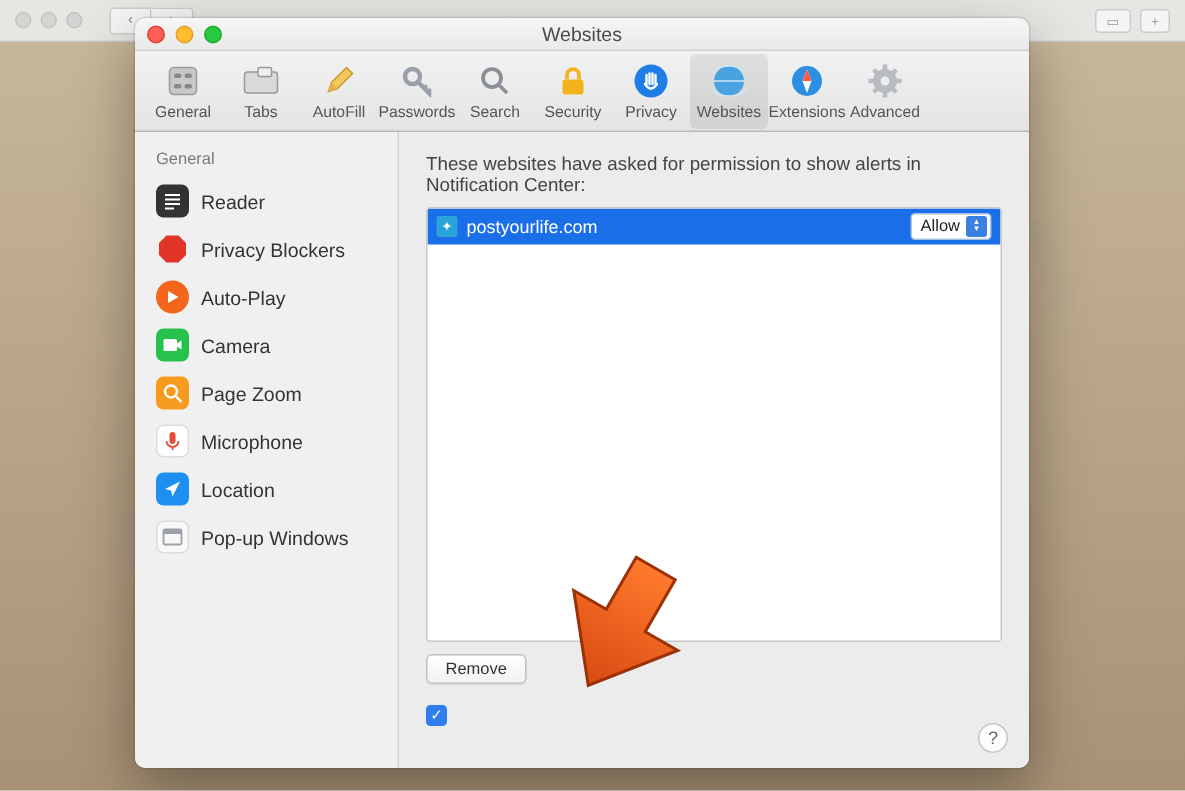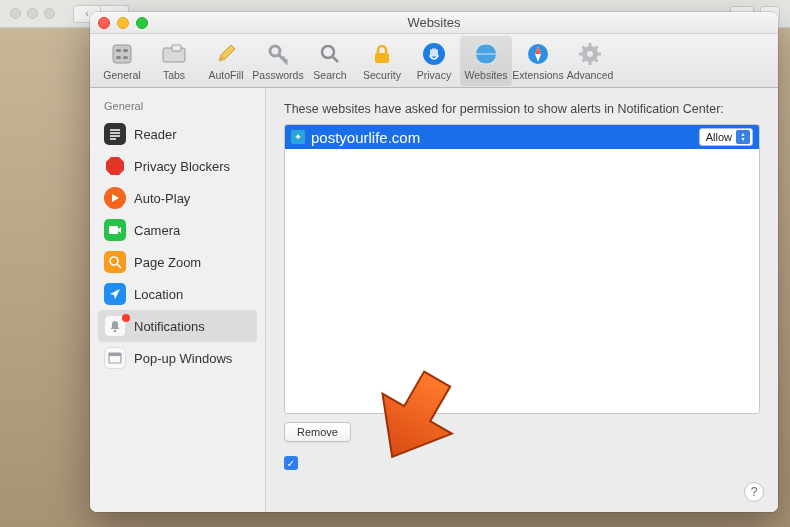--- a/index.html
+++ b/index.html
@@ -9,21 +9,21 @@
 .outer-chrome { position: absolute; top: 0; left: 0; right: 0; height: 28px; background: #e8e6e3; border-bottom: 1px solid #ccc; display: flex; align-items: center; gap: 6px; padding: 0 10px; }
 .outer-chrome .dot { width: 11px; height: 11px; border-radius: 50%; background: #d6d4d2; border: 1px solid #c5c3c0; }
 .outer-chrome .nav { display: flex; gap: 0; margin-left: 12px; }
 .outer-chrome .navbtn { width: 28px; height: 18px; border: 1px solid #ccc; background: #f5f5f5; font-size: 10px; color: #888; display: flex; align-items: center; justify-content: center; }
 .outer-chrome .navbtn:first-child { border-radius: 3px 0 0 3px; }
 .outer-chrome .navbtn:last-child { border-radius: 0 3px 3px 0; border-left: none; }
 .outer-chrome .spacer { flex: 1; }
 .outer-chrome .winbtn { width: 24px; height: 16px; border: 1px solid #ccc; border-radius: 3px; background: #f5f5f5; font-size: 9px; color: #999; display: flex; align-items: center; justify-content: center; }
 
 
-.prefs-window { position: absolute; top: 12px; left: 90px; width: 688px; height: 500px; background: #ececec; border-radius: 7px; box-shadow: 0 15px 40px rgba(0,0,0,0.35), 0 0 0 1px rgba(0,0,0,0.1); overflow: hidden; }
+.prefs-window { position: absolute; top: 12px; left: 90px; width: 596px; height: 500px; background: #ececec; border-radius: 7px; box-shadow: 0 15px 40px rgba(0,0,0,0.35), 0 0 0 1px rgba(0,0,0,0.1); overflow: hidden; }
 
 
 .titlebar { height: 22px; display: flex; align-items: center; padding: 0 8px; gap: 7px; background: linear-gradient(#f6f6f6, #e9e9e9); border-bottom: 1px solid #d0d0d0; position: relative; }
 .titlebar .tdot { width: 12px; height: 12px; border-radius: 50%; }
 .td-close { background: #ff5f57; border: 0.5px solid #e33e32; }
 .td-min { background: #febc2e; border: 0.5px solid #e0a128; }
 .td-max { background: #28c840; border: 0.5px solid #1dad2b; }
 .titlebar .title { position: absolute; left: 0; right: 0; text-align: center; font-size: 13px; color: #4a4a4a; pointer-events: none; }
 
 
@@ -42,21 +42,21 @@
 .sb-item .badge-dot { position: absolute; left: 24px; top: 4px; width: 8px; height: 8px; border-radius: 50%; background: #ff3b30; }
 .sb-icon { width: 22px; height: 22px; border-radius: 5px; display: flex; align-items: center; justify-content: center; font-size: 13px; color: #fff; flex-shrink: 0; }
 
 
 .main { flex: 1; padding: 14px 18px 12px; background: #ececec; position: relative; }
 .desc { font-size: 12.5px; color: #444; margin-bottom: 8px; }
 .list { width: 100%; height: 290px; background: #fff; border: 1px solid #c8c8c8; border-radius: 3px; overflow: hidden; }
 .row { display: flex; align-items: center; height: 24px; padding: 0 6px; gap: 6px; }
 .row.sel { background: #1a6fe8; color: #fff; }
 .row .favicon { width: 14px; height: 14px; border-radius: 2px; background: #2aa3d9; display: inline-flex; align-items: center; justify-content: center; font-size: 9px; color: #fff; }
-.row .site { flex: 1; font-size: 15px; }
+.row .site { flex: 1; font-size: 12px; }
 .row .allow-select { background: #fff; border: 1px solid #a8c1e6; border-radius: 3px; font-size: 11px; color: #222; height: 18px; display: flex; align-items: center; padding: 0 2px 0 6px; gap: 4px; }
 .row .allow-select .chev { width: 14px; height: 14px; background: #3b7fe0; border-radius: 2px; display: flex; flex-direction: column; align-items: center; justify-content: center; color: #fff; font-size: 6px; line-height: 5px; }
 
 .remove-btn { margin-top: 8px; display: inline-block; background: linear-gradient(#fff,#f2f2f2); border: 1px solid #c2c2c2; border-radius: 4px; padding: 3px 12px; font-size: 11px; color: #333; box-shadow: 0 1px 0 rgba(0,0,0,0.05); }
 
 .checkbox-row { margin-top: 14px; display: flex; align-items: center; gap: 6px; font-size: 12.5px; color: #333; }
 .checkbox-row .cb { width: 14px; height: 14px; border-radius: 3px; background: #2f7def; display: flex; align-items: center; justify-content: center; color: #fff; font-size: 10px; }
 
 .help-btn { position: absolute; right: 14px; bottom: 10px; width: 20px; height: 20px; border-radius: 50%; border: 1px solid #c5c5c5; background: #fdfdfd; color: #666; font-size: 12px; display: flex; align-items: center; justify-content: center; }
 
@@ -234,36 +234,35 @@
       <div class="sb-item">
         <div class="sb-icon" style="background:#f79b1e">
             <svg width="14" height="14">
               <circle cx="6" cy="6" r="4" fill="none" stroke="#fff" stroke-width="1.6"></circle>
               <path d="M9 9 L13 13" stroke="#fff" stroke-width="1.6"></path>
             </svg>
           </div>
         <span>Page Zoom</span>
       </div>
       <div class="sb-item">
+        <div class="sb-icon" style="background:#fff;border:1px solid #ddd">
+            <svg width="14" height="14">
+              <rect x="5" y="1" width="4" height="8" rx="2" fill="#e74c3c"></rect>
+              <path d="M3 7 a4 4 0 0 0 8 0 M7 11 v2" stroke="#e74c3c" stroke-width="1.2" fill="none"></path>
+            </svg>
+          </div>
+        <span>Microphone</span>
+      </div>
+      <div class="sb-item">
         <div class="sb-icon" style="background:#1f8ef1">
             <svg width="14" height="14">
               <path d="M2 7 L12 2 L7 12 L6 8 Z" fill="#fff"></path>
             </svg>
           </div>
         <span>Location</span>
-      </div>
-      <div class="sb-item sel">
-        <div class="sb-icon" style="background:#f8f8f8;border:1px solid #ddd">
-            <svg width="14" height="14">
-              <path d="M7 2 a3 3 0 0 1 3 3 v3 l1.5 2 h-9 L4 8 V5 a3 3 0 0 1 3 -3 Z" fill="#9aa1a8"></path>
-              <circle cx="7" cy="12" r="1.3" fill="#9aa1a8"></circle>
-            </svg>
-          </div>
-        <div class="badge-dot"></div>
-        <span>Notifications</span>
       </div>
       <div class="sb-item">
         <div class="sb-icon" style="background:#f8f8f8;border:1px solid #ddd">
             <svg width="14" height="12">
               <rect x="1" y="1" width="12" height="10" rx="1" fill="none" stroke="#9aa1a8" stroke-width="1.2"></rect>
               <rect x="1" y="1" width="12" height="3" fill="#9aa1a8"></rect>
             </svg>
           </div>
         <span>Pop-up Windows</span>
       </div>

